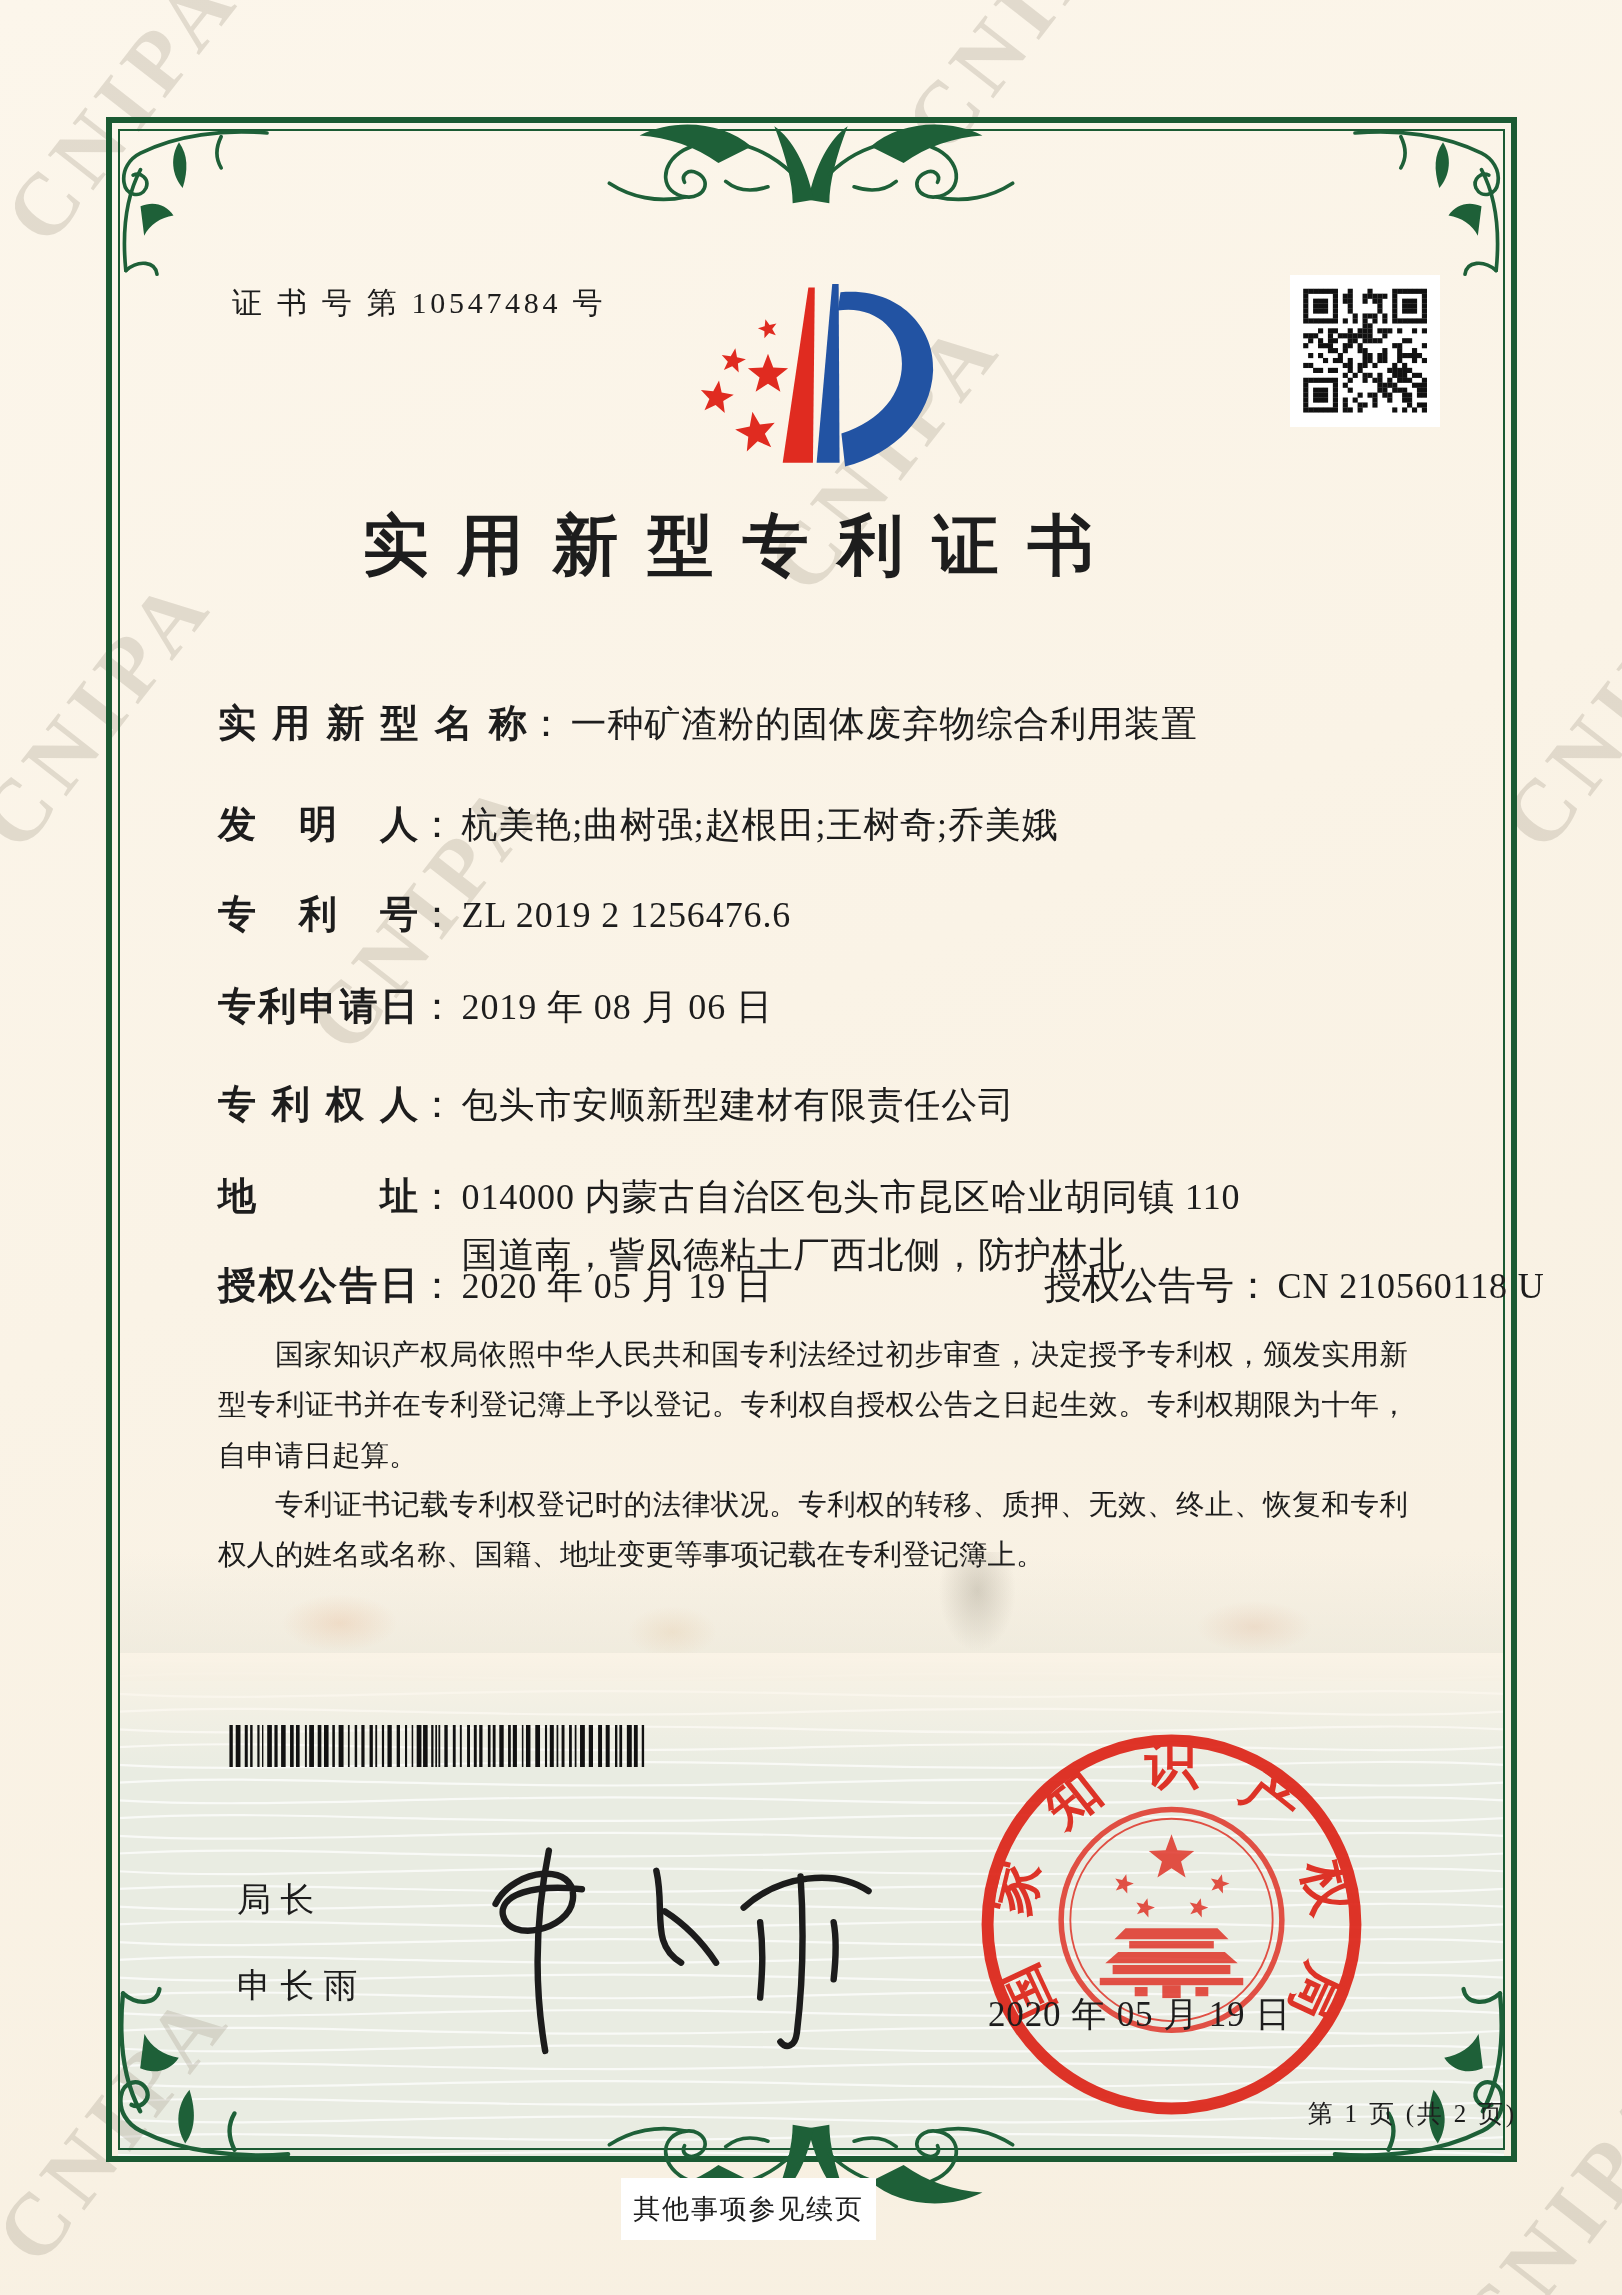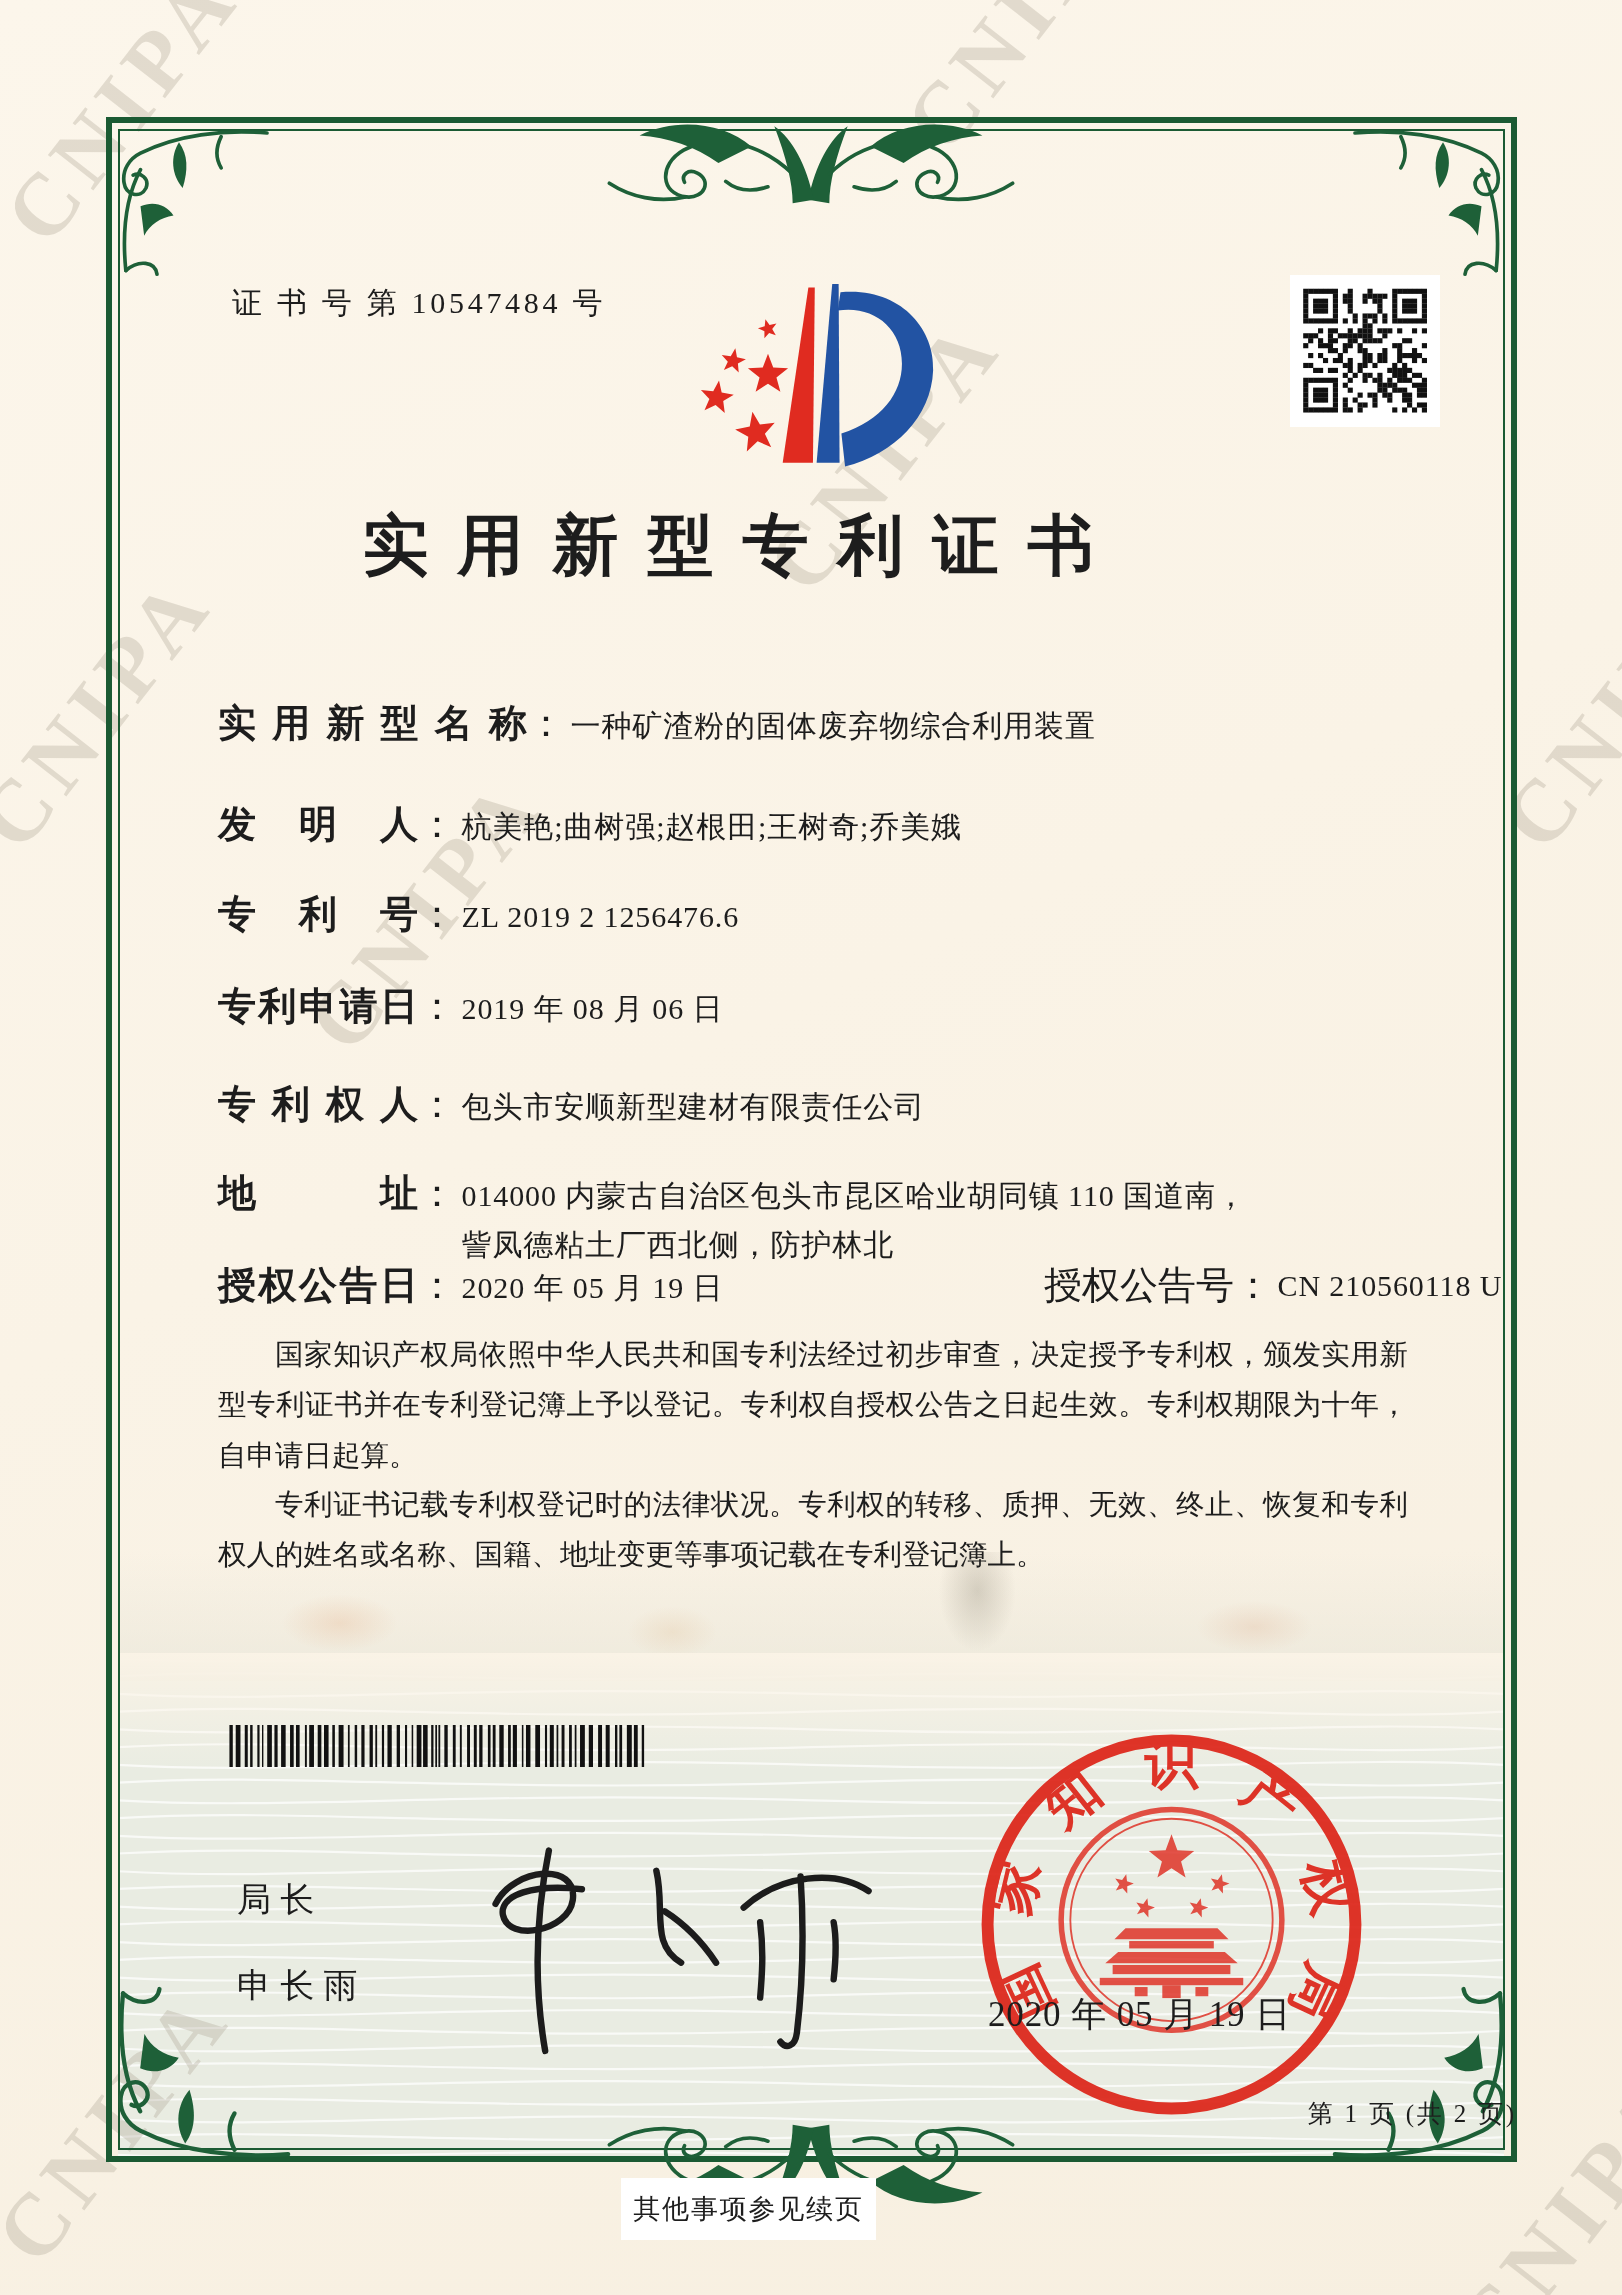--- a/index.html
+++ b/index.html
@@ -33,21 +33,21 @@
   
   .cert-no{position:absolute;left:218px;top:283px;font-size:30px;letter-spacing:3.7px;z-index:4;margin-left:14px;}
   .logo{position:absolute;left:687px;top:272px;width:262px;height:200px;z-index:4;}
   .qr{position:absolute;left:1290px;top:275px;width:150px;height:152px;background:#fff;z-index:4;}
   .title{position:absolute;left:0;top:501px;width:1456px;text-align:center;
          font-size:66px;font-weight:bold;letter-spacing:29px;text-indent:29px;z-index:4;}
   .frow{position:absolute;left:218px;display:flex;align-items:baseline;z-index:4;white-space:nowrap;}
   .flabel{display:inline-block;width:200px;font-size:38px;text-align:justify;text-align-last:justify;font-weight:bold;}
   .flabel.wide{width:309px;text-align-last:justify;}
   .fcolon{font-size:38px;margin-right:5.5px;}
-  .fvalue{font-size:30px;letter-spacing:0.9px;}
+  .fvalue{font-size:36px;letter-spacing:0.9px;}
   .fvalue.wrap{white-space:normal;width:808px;line-height:1.62;}
   .grant-right{position:absolute;left:826px;top:0;display:flex;align-items:center;}
   .grant-right .flabel2{font-size:38px;}
   .para{position:absolute;left:218px;width:1190px;font-size:28.5px;line-height:1.77;
         text-indent:2em;text-align:justify;z-index:4;}
   .barcode{position:absolute;left:228px;top:1725px;z-index:4;}
   .director{position:absolute;left:237px;font-family:"Liberation Sans","DejaVu Sans",sans-serif;
             font-size:34px;letter-spacing:9.2px;z-index:4;}
   .signature{position:absolute;left:468px;top:1823px;z-index:4;}
   .seal{position:absolute;left:971px;top:1724px;width:401px;height:401px;z-index:5;}

